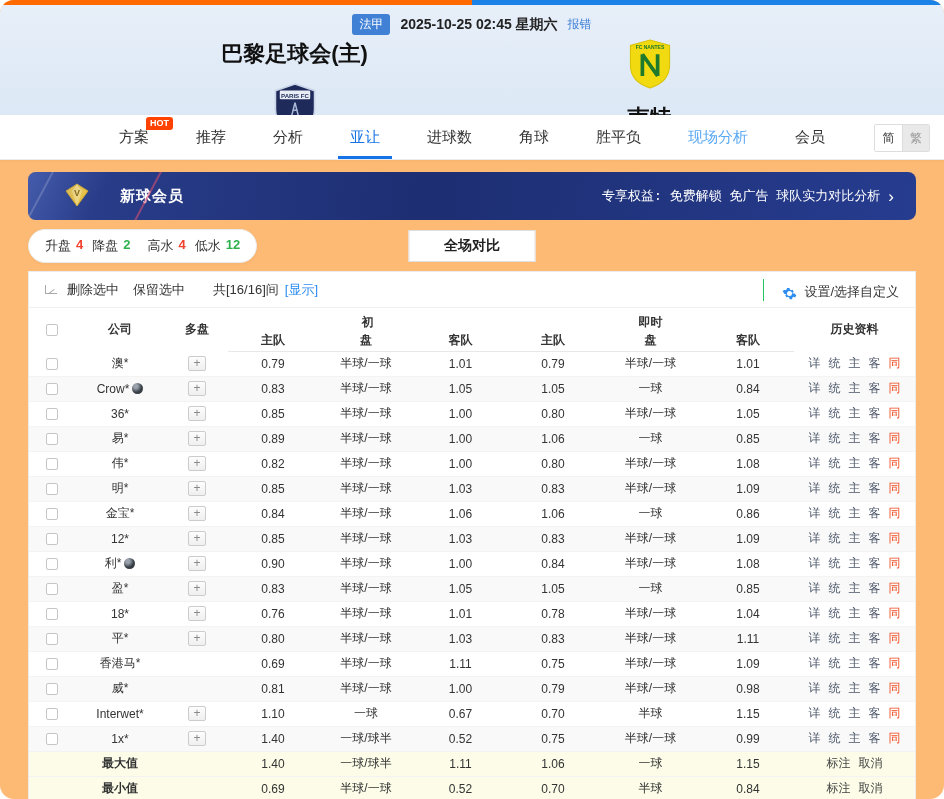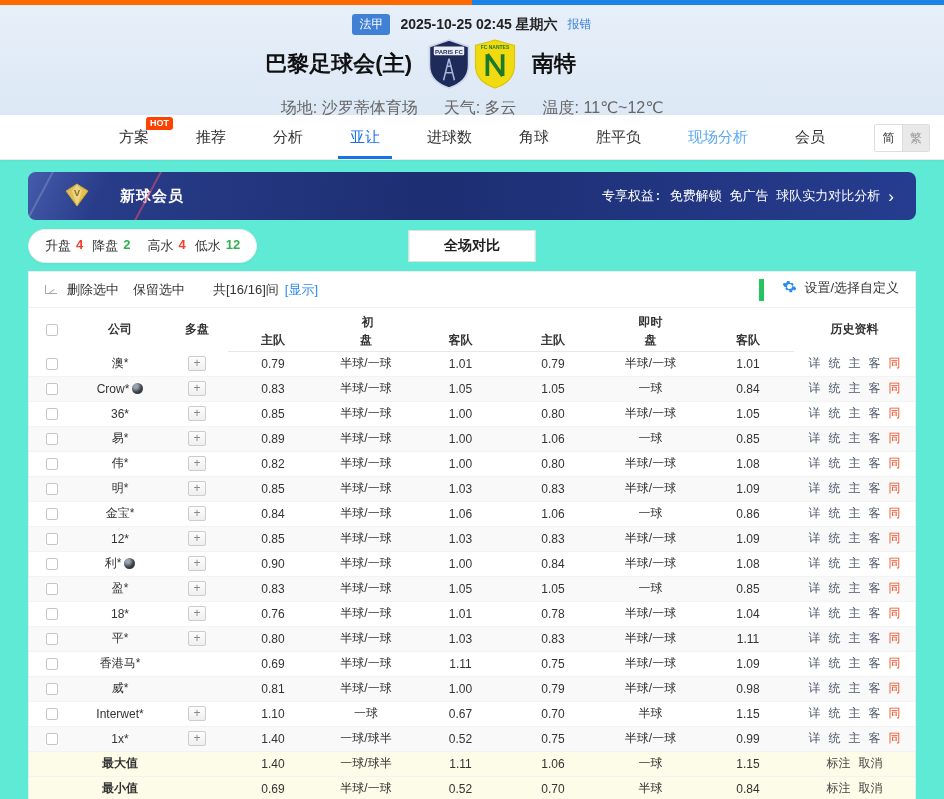--- a/index.html
+++ b/index.html
@@ -1,31 +1,31 @@
 <!DOCTYPE html>
 <html><head>
 <meta charset="utf-8">
 <style>
   * { margin:0; padding:0; box-sizing:border-box; }
   body { font-family:"Liberation Sans","DejaVu Sans",sans-serif; background:#fff; }
-  .page { width:944px; height:799px; overflow:hidden; background:#5eead4; position:relative; }
+  .page { width:944px; height:799px; overflow:hidden; background:#fdba74; position:relative;border-radius:14px; }
 
   
   .top-strip { height:5px; display:flex; }
   .strip-left { width:50%; background:#ff6a00; }
   .strip-right { width:50%; background:#1b82e8; }
 
   
   .match-header { height:110px; background:linear-gradient(180deg,#e7eff9 0%,#dce8f5 100%); }
   .meta-row { display:flex; justify-content:center; align-items:center; gap:10px; padding-top:9px; }
   .league-badge { background:#4081d6; color:#fff; font-size:12px; padding:2px 7px; border-radius:3px; }
   .match-datetime { font-size:14px; font-weight:bold; color:#222; }
   .report-link { font-size:12px; color:#4081d6; cursor:pointer; text-decoration:none; }
   .teams-row { display:flex; align-items:center; justify-content:center; margin-top:4px; }
-  .team { display:flex; align-items:center; gap:14px; width:355px; }
+  .team { display:flex; align-items:center; gap:14px; width:355px;flex-direction:column; }
   .team-home { justify-content:flex-end; }
   .team-away { justify-content:flex-start; }
   .team-name { font-size:22px; font-weight:bold; color:#111; }
   .team-logo svg { display:block; }
   .vs { width:170px; text-align:center; font-size:22px; font-weight:bold; color:#111; }
   .venue-row { display:flex; justify-content:center; gap:26px; margin-top:9px; font-size:16px; color:#666; }
 
   
   .nav-bar { height:45px; background:#fff; border-bottom:1px solid #ececec; display:flex; align-items:stretch; position:relative; box-shadow:0 1px 3px rgba(0,0,0,.04); }
   .nav-tabs { flex:1; display:flex; justify-content:center; gap:47px; }
@@ -64,21 +64,21 @@
   .toggle-half { background:#e9e9e9; border:1px solid #e9e9e9; color:#9b9b9b; }
 
   
   .table-card { margin:8px 28px 0; border:1px solid #ececec; background:#fff; }
   .toolbar { height:36px; display:flex; align-items:center; padding:0 16px; border-bottom:1px solid #f0f0f0; font-size:13px; color:#333; }
   .corner-check-icon { width:12px; height:9px; border-left:1px solid #a8a8a8; border-bottom:1px solid #a8a8a8; position:relative; margin-right:10px; }
   .corner-check-icon::after { content:""; position:absolute; left:2px; bottom:1px; width:7px; height:1px; background:#a8a8a8; transform:rotate(-38deg); }
   .tb-link { margin-right:14px; cursor:pointer; }
   .tb-count { margin-left:14px; color:#333; }
   .tb-show { margin-left:6px; color:#2d8cf0; cursor:pointer; text-decoration:none; }
-  .tb-right { margin-left:auto; display:flex; align-items:flex-start; gap:7px; border-left:5px solid #22c55e; padding-left:18px; height:22px; }
+  .tb-right { margin-left:auto; display:flex; align-items:flex-end; gap:7px; border-left:1px solid #22c55e; padding-left:18px; height:22px; }
   .tb-settings { font-size:13px; color:#333; cursor:pointer; }
 
   table { width:100%; border-collapse:collapse; table-layout:fixed; }
   thead th { font-size:12px; color:#333; font-weight:600; height:20px; background:#fff; }
   thead tr:last-child th { border-bottom:1px solid #e8e8e8; }
   tbody td, tfoot td { text-align:center; height:25px; font-size:12px; color:#333; border-bottom:1px solid #f3f3f3; }
   tbody tr:nth-child(even) { background:#f9f9f9; }
   tfoot td { background:#fcfce8; }
   th, td { text-align:center; }
 

